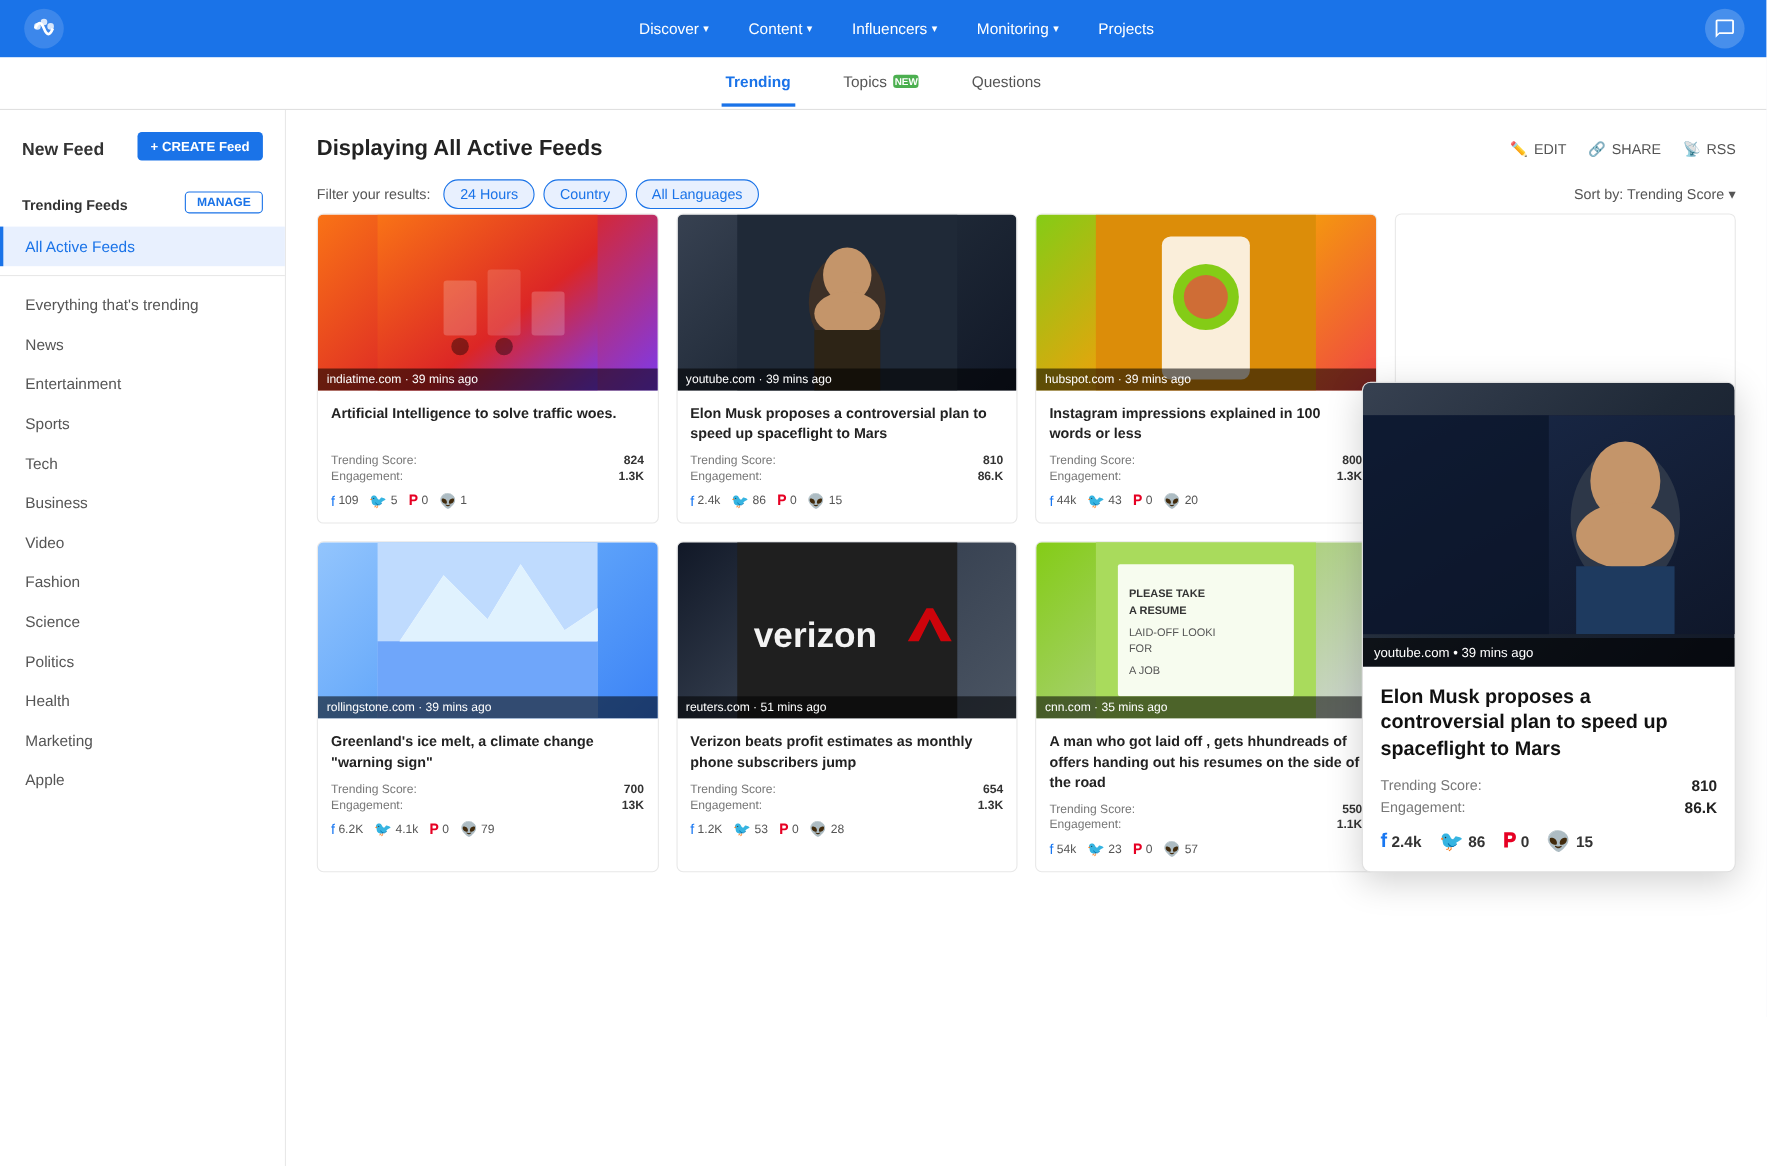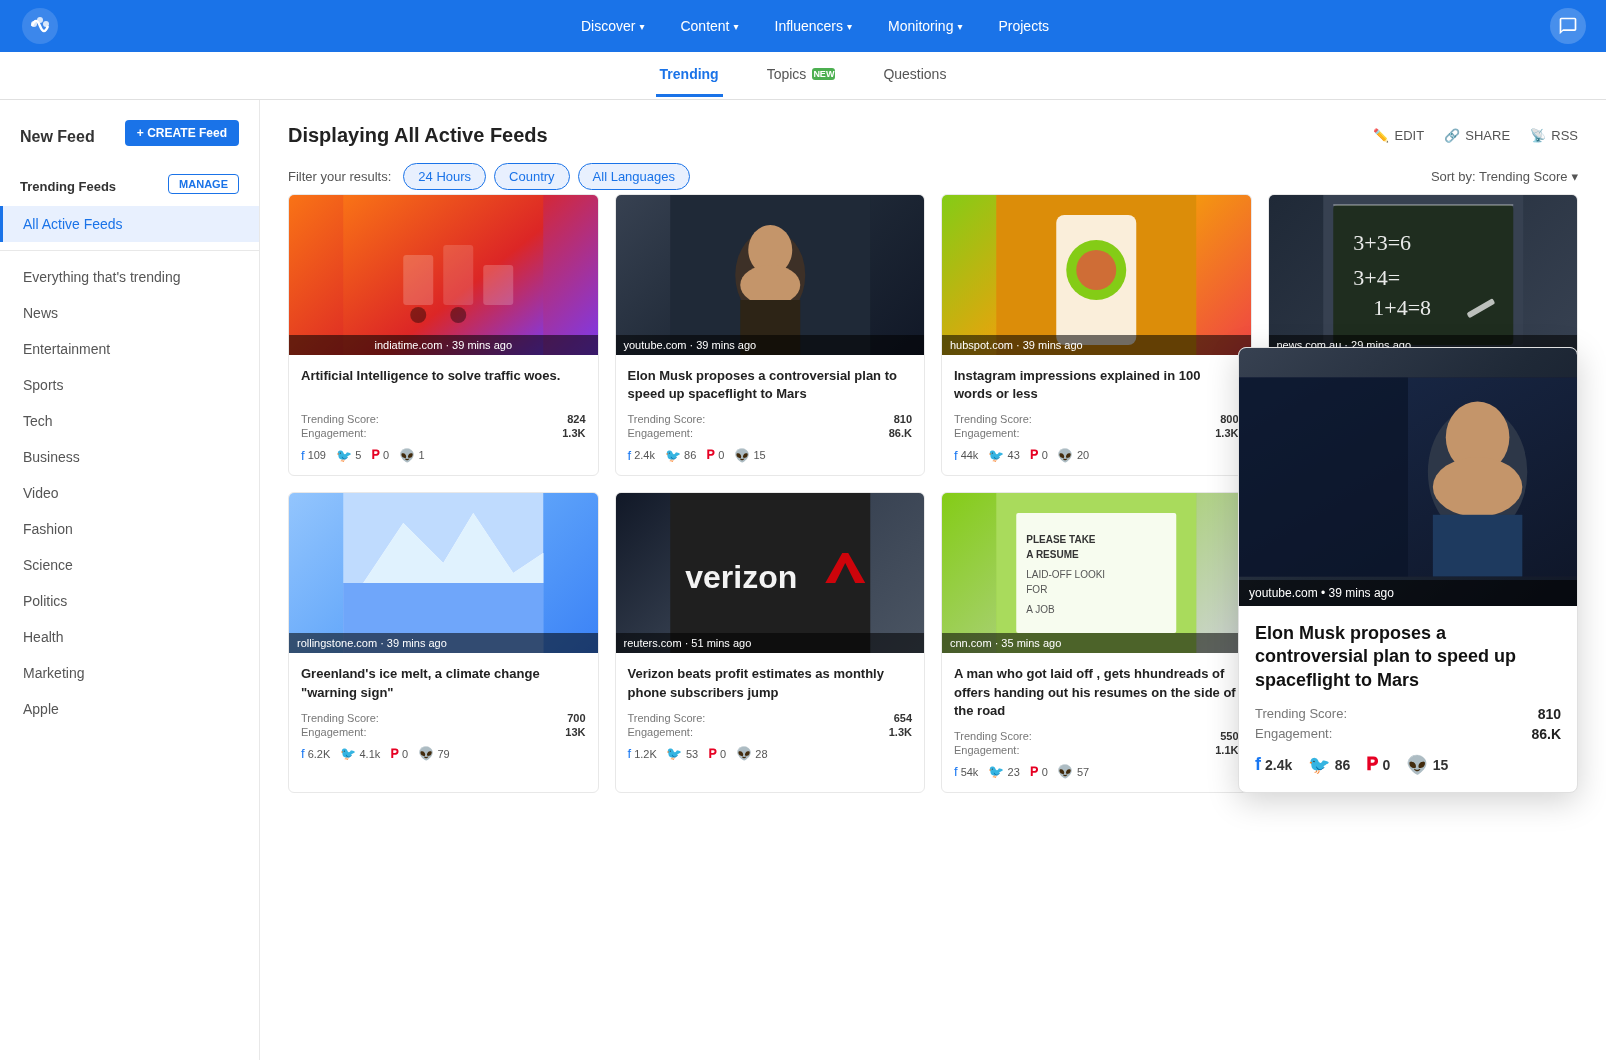--- a/index.html
+++ b/index.html
@@ -279,21 +279,21 @@
     .social-item {
       display: flex; align-items: center; gap: 3px;
       font-size: 11px; color: #555;
     }
     .fb-icon { color: #1877f2; font-size: 13px; }
     .tw-icon { color: #1da1f2; font-size: 13px; }
     .pi-icon { color: #e60023; font-size: 13px; }
     .rd-icon { color: #ff4500; font-size: 13px; }
 
     
-    .img-traffic { background: linear-gradient(135deg, #f97316, #dc2626, #7c3aed); text-align: center; }
+    .img-traffic { background: linear-gradient(135deg, #f97316, #dc2626, #7c3aed); }
     .img-musk1 { background: linear-gradient(135deg, #374151, #1f2937, #111827); }
     .img-food { background: linear-gradient(135deg, #84cc16, #f59e0b, #ef4444); }
     .img-math { background: linear-gradient(135deg, #1f2937, #374151); }
     .img-glacier { background: linear-gradient(135deg, #93c5fd, #60a5fa, #3b82f6); }
     .img-verizon { background: linear-gradient(135deg, #111827, #374151, #4b5563); }
     .img-resume { background: linear-gradient(135deg, #84cc16, #d1d5db); }
 
     
     .popup-card {
       position: absolute;
@@ -642,34 +642,20 @@
                 </div>
               <div class="social-item">
                   <span class="rd-icon">👽</span>
                   <span>20</span>
                 </div>
             </div>
           </div>
         </div>
 
         <div class="card">
-          <div class="card-img-placeholder img-math">
-            <svg width="100%" height="100%" viewBox="0 0 200 160" xmlns="http://www.w3.org/2000/svg" style="position:absolute;top:0;left:0;">
-              <rect width="200" height="160" fill="#374151"></rect>
-              <rect x="10" y="10" width="180" height="140" rx="4" fill="#1f2d1f"></rect>
-              <text x="30" y="55" font-family="serif" font-size="22" fill="white" opacity="0.9">3+3=6</text>
-              <text x="30" y="90" font-family="serif" font-size="22" fill="white" opacity="0.9">3+4=</text>
-              <text x="50" y="120" font-family="serif" font-size="22" fill="white" opacity="0.9">1+4=8</text>
-              <line x1="10" y1="10" x2="190" y2="10" stroke="rgba(255,255,255,0.3)" stroke-width="2"></line>
-              <rect x="145" y="115" width="30" height="6" fill="rgba(255,255,255,0.7)" rx="2" transform="rotate(-30 150 120)"></rect>
-            </svg>
-            <div class="card-source-overlay">
-              <span>news.com.au · 29 mins ago</span>
-            </div>
-          </div>
           <div class="card-body">
             <div class="card-title"></div>
             <div class="card-stats"></div>
             <div class="card-socials"></div>
           </div>
         </div>
 
         <div class="card">
           <div class="card-img-placeholder img-glacier">
             <svg width="100%" height="100%" viewBox="0 0 200 160" xmlns="http://www.w3.org/2000/svg" style="position:absolute;top:0;left:0;">

